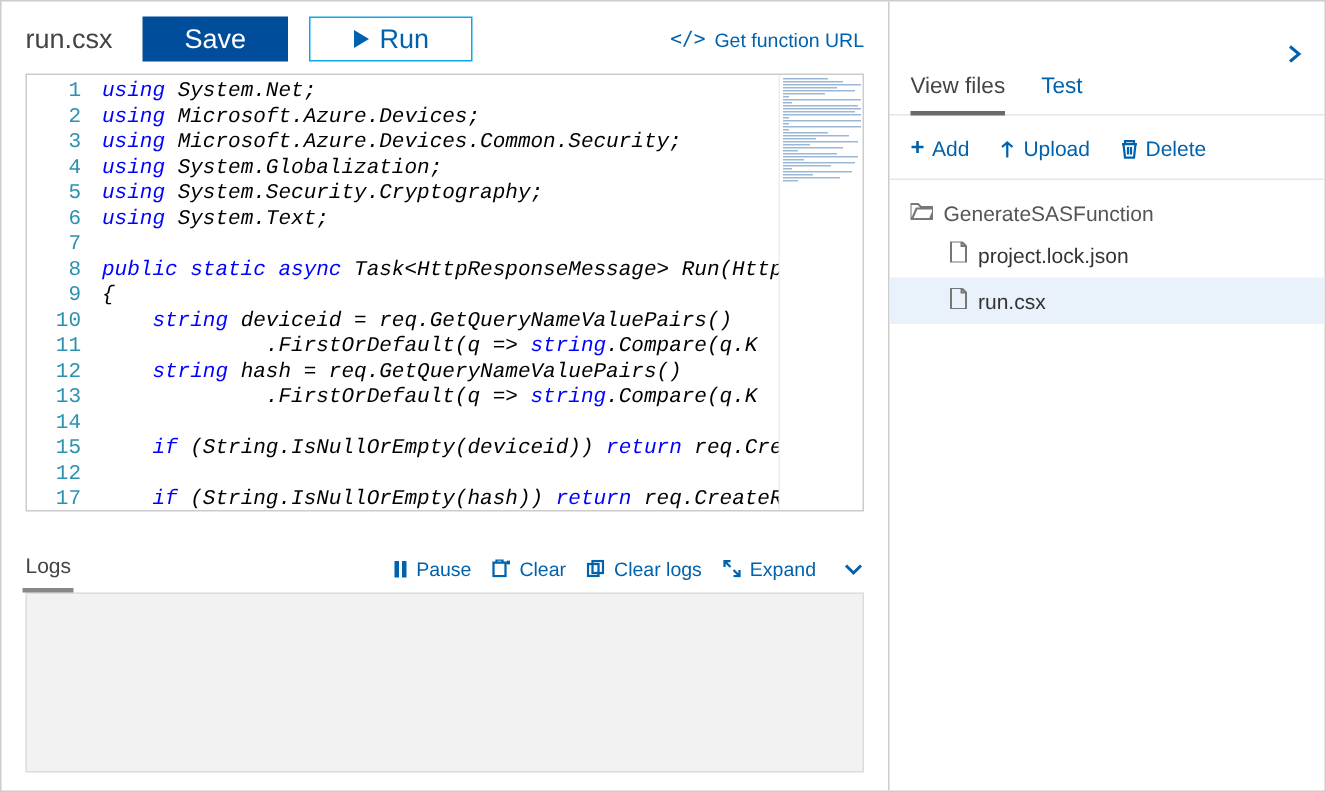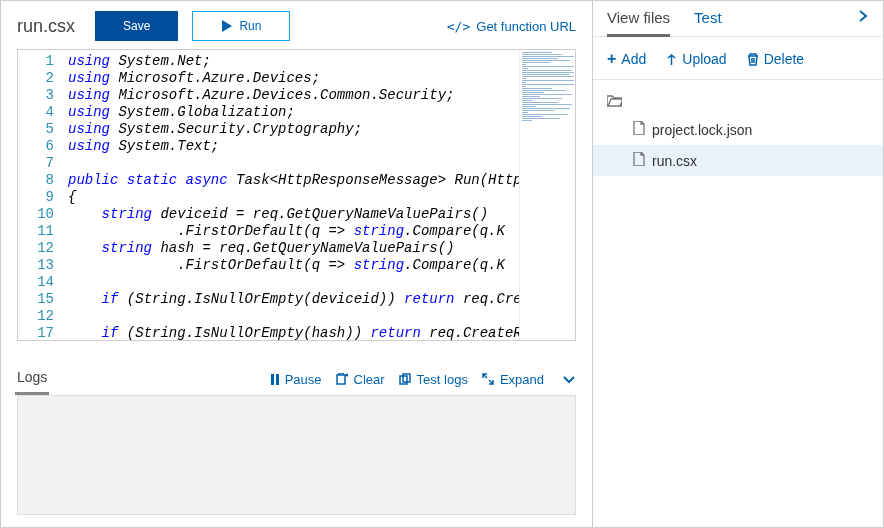--- a/index.html
+++ b/index.html
@@ -35,21 +35,21 @@
     gap: 14px;
   }
   .filename {
     font-size: 18px;
     color: #444;
     margin-right: 6px;
   }
   .btn {
     height: 30px;
     padding: 0 28px;
-    font-size: 12px;
+    font-size: 18px;
     display: inline-flex;
     align-items: center;
     justify-content: center;
     cursor: pointer;
     user-select: none;
   }
   .btn-primary {
     background: #004d9c;
     color: #fff;
   }
@@ -169,20 +169,21 @@
     padding: 8px 14px 0 14px;
     gap: 24px;
     border-bottom: 1px solid #e5e5e5;
   }
   .rtab {
     font-size: 15px;
     padding-bottom: 10px;
     cursor: pointer;
     color: #444;
     position: relative;
+    margin-top: 40px;
   }
   .rtab.active::after {
     content:"";
     position:absolute;
     left:0; right:0; bottom:-1px;
     height:3px;
     background:#6a6a6a;
   }
   .rtab.inactive { color: #0062ad; }
   .right-tabs .chevron-right {
@@ -342,21 +343,21 @@
             </span>
           <span>Clear</span>
         </span>
         <span class="linklike">
           <span class="ico">
               <svg viewBox="0 0 12 12">
                 <rect x="1" y="3" width="7" height="8"></rect>
                 <rect x="4" y="1" width="7" height="8"></rect>
               </svg>
             </span>
-          <span>Test logs</span>
+          <span>Clear logs</span>
         </span>
         <span class="linklike">
           <span class="ico">
               <svg viewBox="0 0 12 12">
                 <path d="M1 5V1h4M11 7v4H7M1 1l4 4M11 11L7 7"></path>
               </svg>
             </span>
           <span>Expand</span>
         </span>
         <span class="chevron-down-blue">
@@ -404,20 +405,21 @@
     </span>
   </div>
 
   <div class="file-tree">
     <div class="folder-row">
       <span class="folder-icon">
         <svg viewBox="0 0 15 13">
             <path d="M0 2h5l2 2h8v8H0zM1 12L4 5h12l-3 7"></path>
           </svg>
       </span>
+      <span>GenerateSASFunction</span>
     </div>
     <div id="file-list">
         <div class="file-row">
           <span class="file-icon"><svg viewBox="0 0 12 14">
               <path d="M1 0h7l3 3v11H1zM8 0v3h3"></path>
             </svg></span>
           <span>project.lock.json</span>
         </div>
         <div class="file-row selected">
           <span class="file-icon"><svg viewBox="0 0 12 14">

